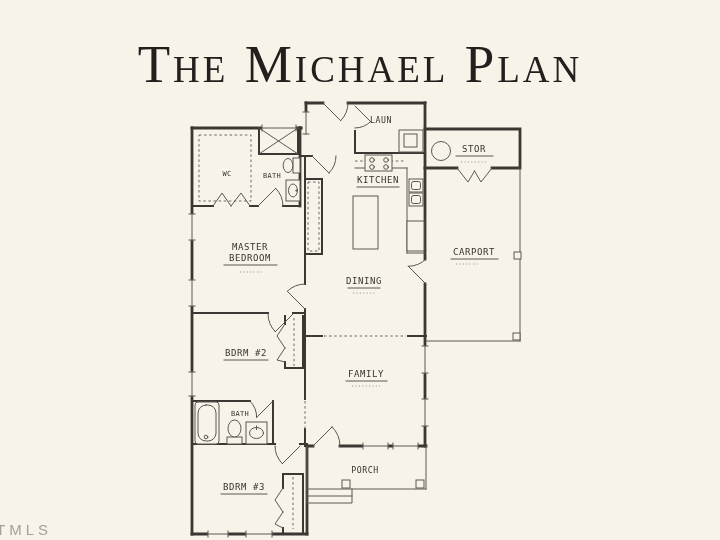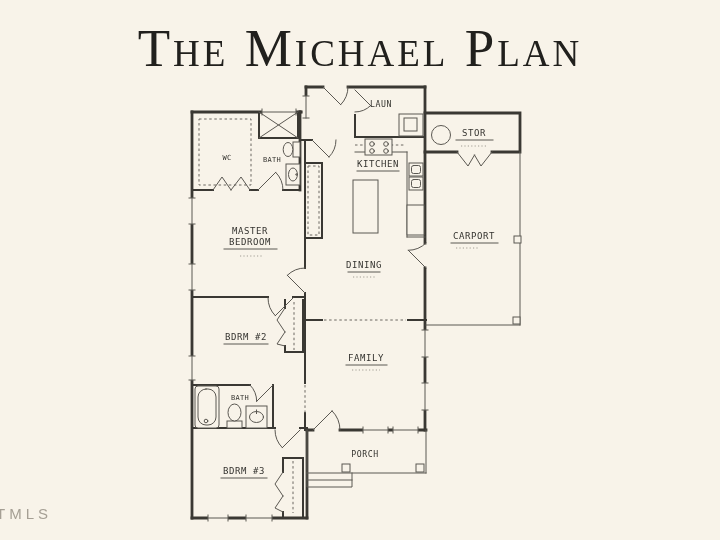--- a/index.html
+++ b/index.html
@@ -1,16 +1,16 @@
 <!DOCTYPE html>
 <html><head>
 <meta charset="utf-8">
 <style>
   html,body{margin:0;padding:0;width:720px;height:540px;overflow:hidden;background:#f8f3e9;}
-  .stage{position:relative;width:720px;height:404px;font-family:"Liberation Sans",sans-serif;}
+  .stage{position:relative;width:720px;height:404px;font-family:"Liberation Sans",sans-serif;margin-top:16px;}
   svg{display:block;}
   .title-text{
     font-family:"Liberation Serif",serif;
     font-variant:small-caps;
     font-size:53px;
     letter-spacing:3px;
     text-anchor:middle;
   }
   .w2{stroke:#3a3833;stroke-width:2.8;fill:none;stroke-linecap:square;}
   .w1{stroke:#3a3833;stroke-width:2;fill:none;stroke-linecap:square;}

